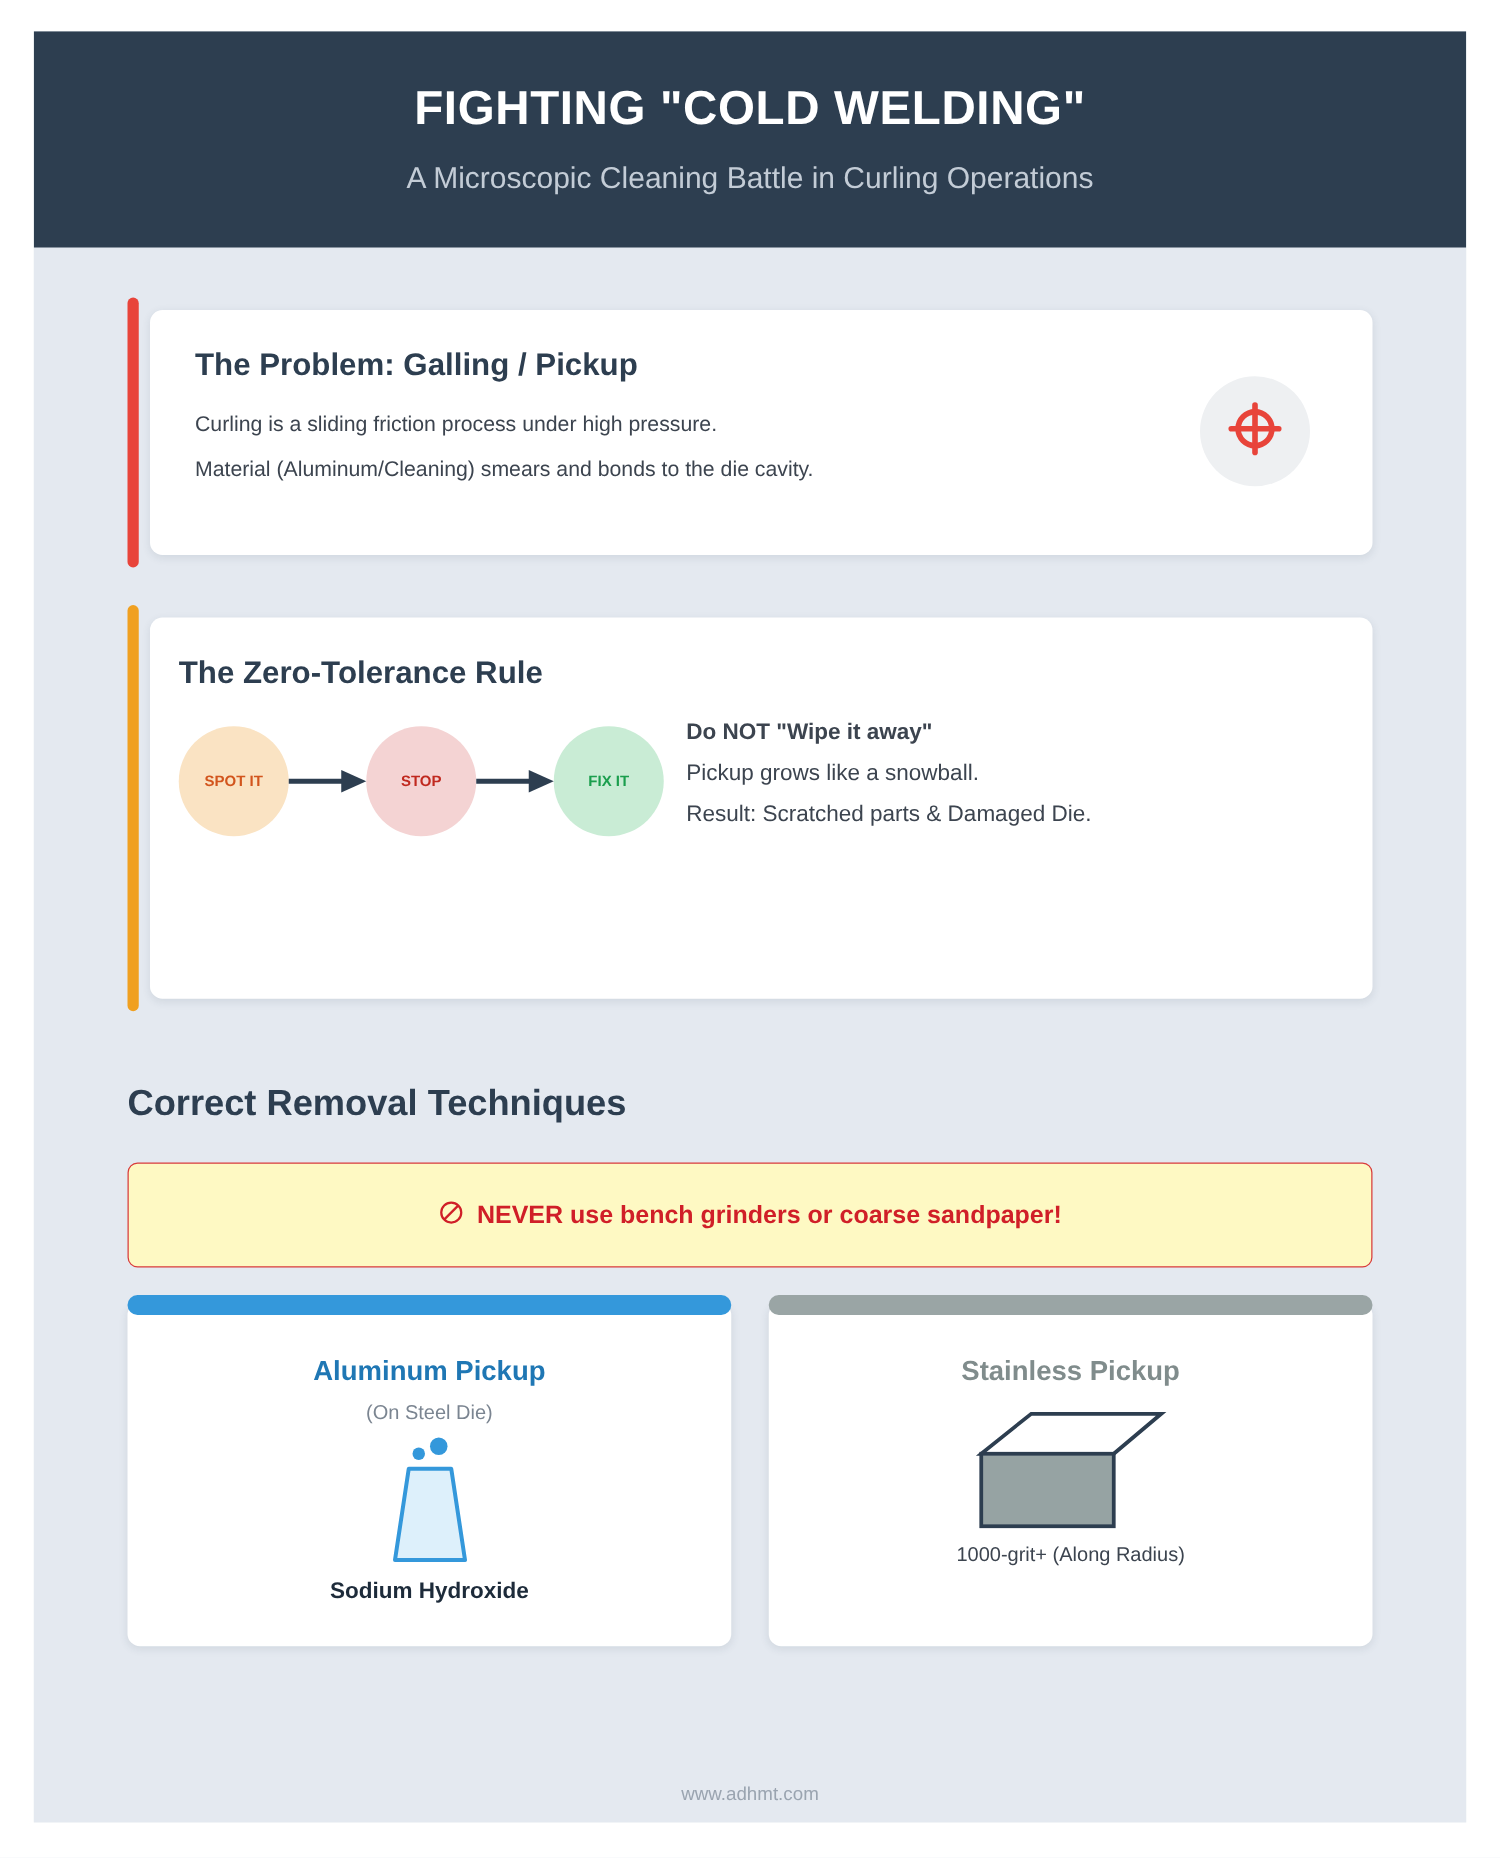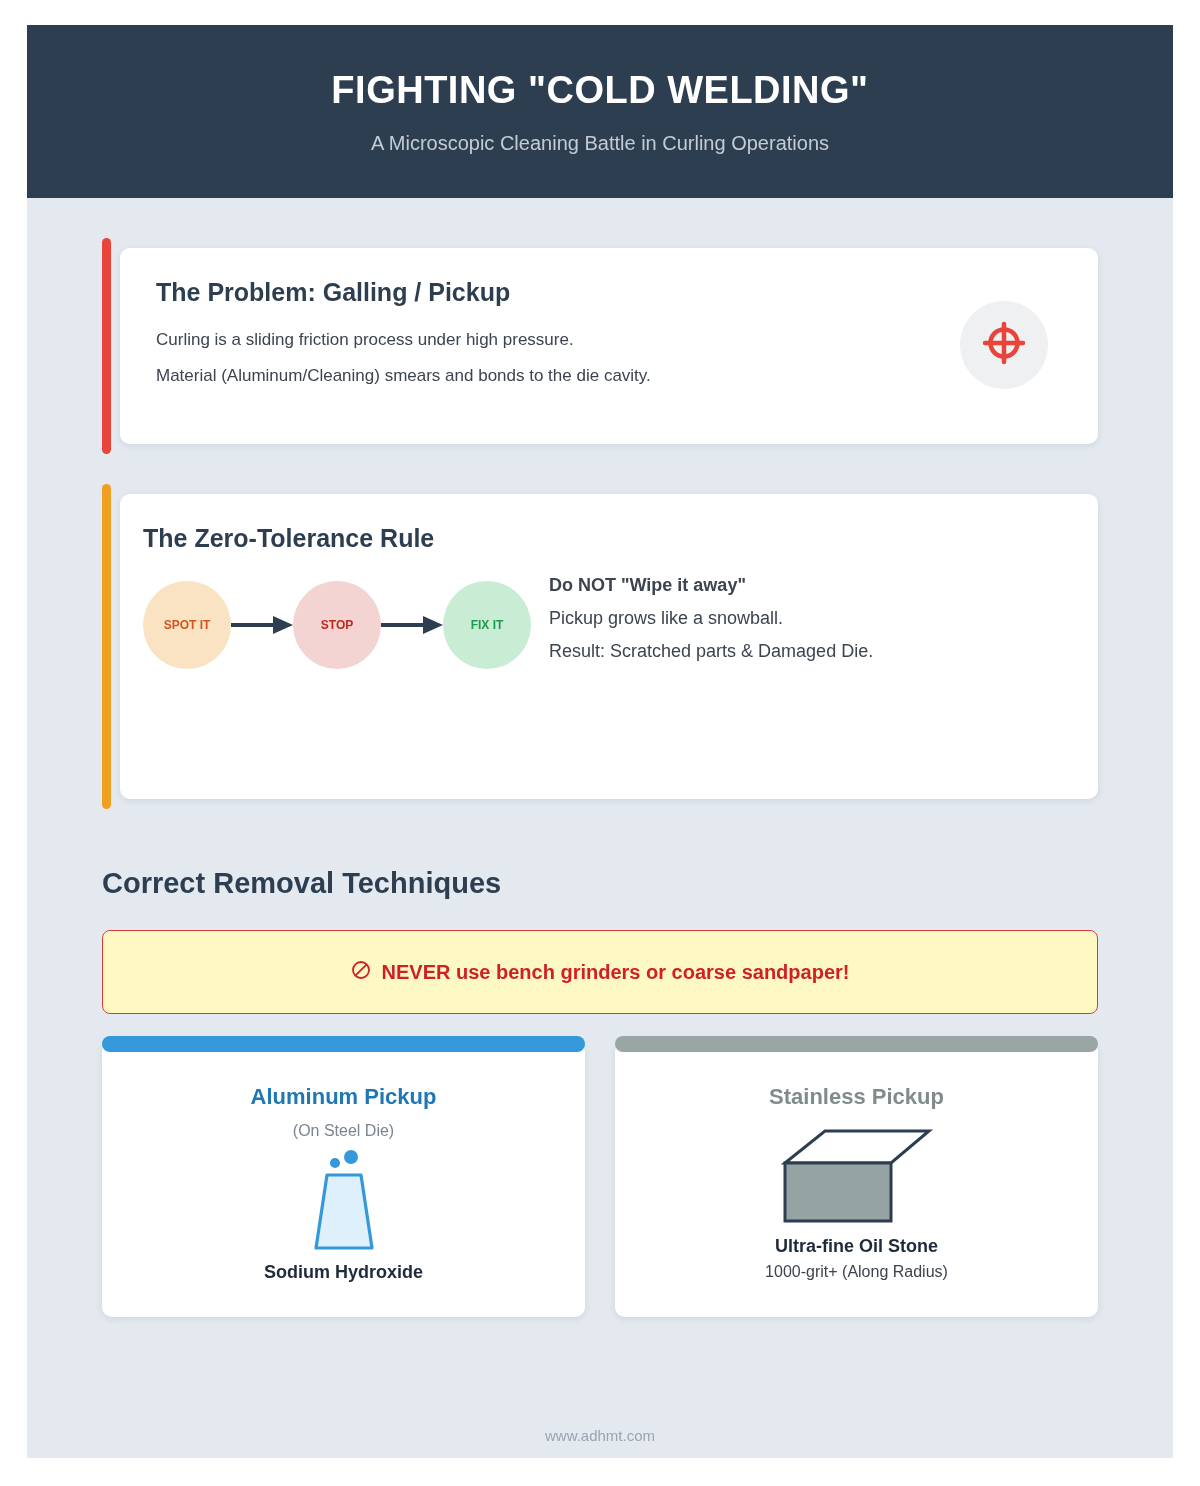--- a/index.html
+++ b/index.html
@@ -38,21 +38,21 @@
   .header-title {
     color: #ffffff;
     font-size: 38px;
     font-weight: bold;
     letter-spacing: 0.5px;
     margin: 0 0 20px 0;
     text-align: center;
   }
   .header-subtitle {
     color: #c3ccd6;
-    font-size: 20px;
+    font-size: 24px;
     font-weight: normal;
     margin: 0;
     text-align: center;
   }
 
   
   .content {
     padding: 0 75px;
     box-sizing: border-box;
     width: 100%;
@@ -366,21 +366,20 @@
       <div class="tech-card">
         <div class="tech-top-bar bar-grey"></div>
         <h3 class="tech-title title-grey">Stainless Pickup</h3>
         <p class="tech-sub"></p>
         <div class="tech-figure">
           <svg width="160" height="106" viewBox="0 0 160 106" aria-hidden="true">
             <polygon points="8,40 48,8 152,8 114,40" fill="#ffffff" stroke="#2d3e50" stroke-width="3"></polygon>
             <rect x="8" y="40" width="106" height="58" fill="#96a3a3" stroke="#2d3e50" stroke-width="3"></rect>
           </svg>
         </div>
-        <p class="tech-caption">Ultra-fine Oil Stone</p>
         <p class="tech-detail">1000-grit+ (Along Radius)</p>
       </div>
 
     </div>
 
     <div class="footer">www.adhmt.com</div>
 
   </div>
 </div>
 

